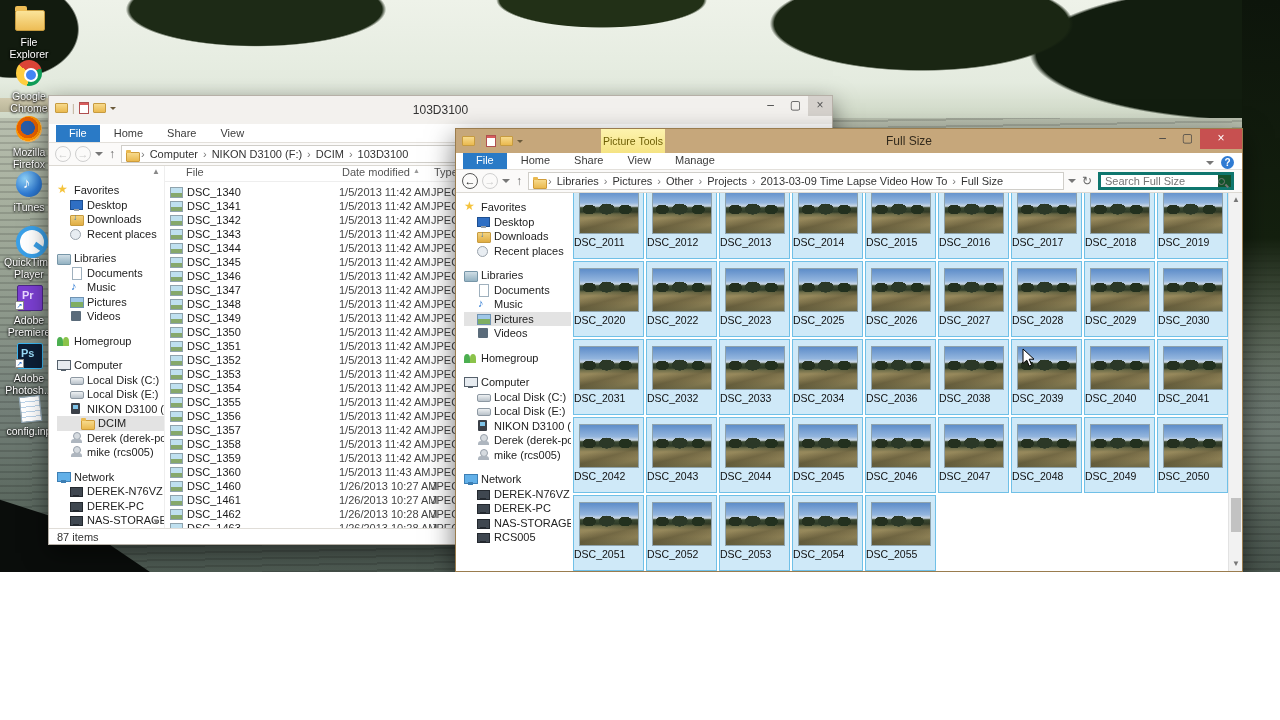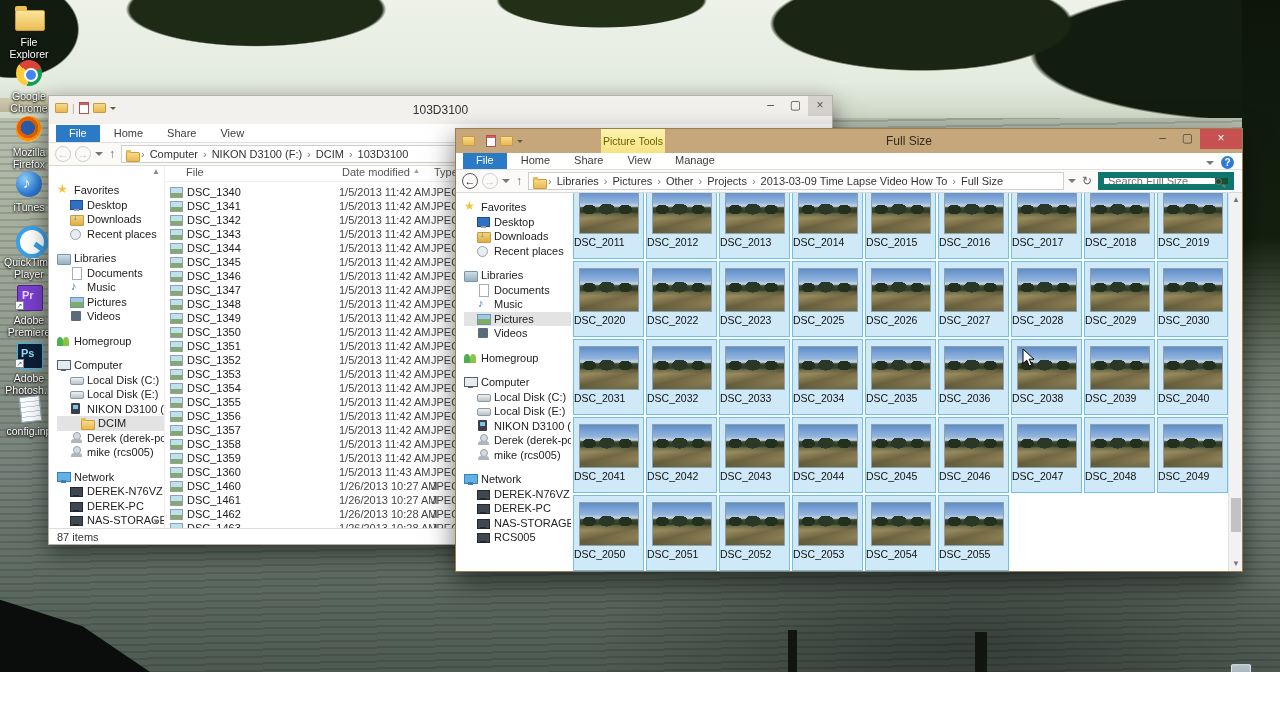--- a/index.html
+++ b/index.html
@@ -1,17 +1,17 @@
 <!DOCTYPE html>
 <html><head>
 <meta charset="utf-8">
 <style>
   *{box-sizing:border-box;margin:0;padding:0}
   html,body{width:1280px;height:720px;overflow:hidden;font-family:"Liberation Sans",sans-serif;font-size:11px;color:#222}
-  #desktop{position:relative;width:1280px;height:672px;background:#8fa092;overflow:hidden}
+  #desktop{position:relative;width:1280px;height:572px;background:#8fa092;overflow:hidden}
   
   .bg{position:absolute;pointer-events:none}
   #bg-water{left:0;top:100px;right:0;bottom:0;background:
     repeating-linear-gradient(179deg,rgba(0,0,0,.13) 0 2px,transparent 2px 7px),
     radial-gradient(ellipse 420px 130px at 28% 38%,rgba(255,255,255,.30),transparent 70%),
     radial-gradient(ellipse 500px 160px at 75% 95%,rgba(0,0,0,.35),transparent 75%),
     linear-gradient(180deg,#bcc2b2 0%,#a6af9e 22%,#8d988b 45%,#75817a 64%,#5f6c63 82%,#4d5a52 100%)}
   #bg-sky{left:0;top:0;right:0;height:118px;background:
     radial-gradient(ellipse 95px 70px at 1% 25%,#121b0f 0 68%,transparent 70%),
     radial-gradient(ellipse 210px 60px at 20% 8%,#1d2a16 0 60%,transparent 62%),
@@ -73,21 +73,21 @@
   .navbtn.on{border-color:#555;color:#222}
   .navbtn.off{border-color:#cfcfcf;color:#ccc}
   .upbtn{color:#666;font-size:12px;padding:0 2px}
   .crumbbar{flex:1;display:flex;align-items:center;gap:2px;border:1px solid #d0cec9;background:#fff;height:18px;padding:0 4px;overflow:hidden;white-space:nowrap}
   .crumb{padding:0 3px;color:#333}
   .crumb-sep{color:#777;font-size:11px}
   .ic-folder-sm{width:13px;height:11px;position:relative;flex:none}
   .ic-folder-sm::before{content:"";position:absolute;left:0;top:3px;width:12px;height:8px;background:linear-gradient(#f7da8c,#eab94f);border:1px solid #cf9c3a;border-radius:1px}
   .ic-folder-sm::after{content:"";position:absolute;left:0;top:1px;width:5px;height:3px;background:#eab94f;border-radius:1px 1px 0 0}
   .refresh{color:#666;font-size:12px;padding:0 2px}
-  .searchbox{width:136px;height:18px;border:6px solid #0f766e;background:#14532d;display:flex;flex:none}
+  .searchbox{width:136px;height:18px;border:3px solid #0f766e;background:#14532d;display:flex;align-items:center;flex:none}
   .searchbox input{flex:1;border:0;outline:0;font-size:11px;color:#777;padding:0 4px;font-family:"Liberation Sans",sans-serif;min-width:0}
   .mag{width:7px;height:7px;border:1.5px solid #777;border-radius:50%;position:relative;margin-right:6px;flex:none}
   .mag::after{content:"";position:absolute;left:6px;top:6px;width:4px;height:1.5px;background:#777;transform:rotate(45deg)}
   .mainrow{flex:1;display:flex;background:#fff;overflow:hidden}
   .sidebar{width:115px;flex:none;padding:7px 0 0 8px;position:relative;overflow:hidden}
   .side-item{display:flex;align-items:center;height:14.5px;cursor:default;white-space:nowrap}
   .side-item.lvl1{padding-left:13px}.side-item.lvl2{padding-left:24px}
   .side-item.lvl0:not(:first-child){margin-top:10px}
   .side-item.sel{background:#e3e3e3}
   .side-lbl{color:#222}
@@ -745,24 +745,20 @@
             <div class="cell">
               <div class="photo"></div>
               <div class="tlbl">DSC_2033</div>
             </div>
             <div class="cell">
               <div class="photo"></div>
               <div class="tlbl">DSC_2034</div>
             </div>
             <div class="cell">
               <div class="photo"></div>
-              <div class="tlbl">DSC_2035</div>
-            </div>
-            <div class="cell">
-              <div class="photo"></div>
               <div class="tlbl">DSC_2036</div>
             </div>
             <div class="cell">
               <div class="photo"></div>
               <div class="tlbl">DSC_2038</div>
             </div>
             <div class="cell">
               <div class="photo"></div>
               <div class="tlbl">DSC_2039</div>
             </div>

